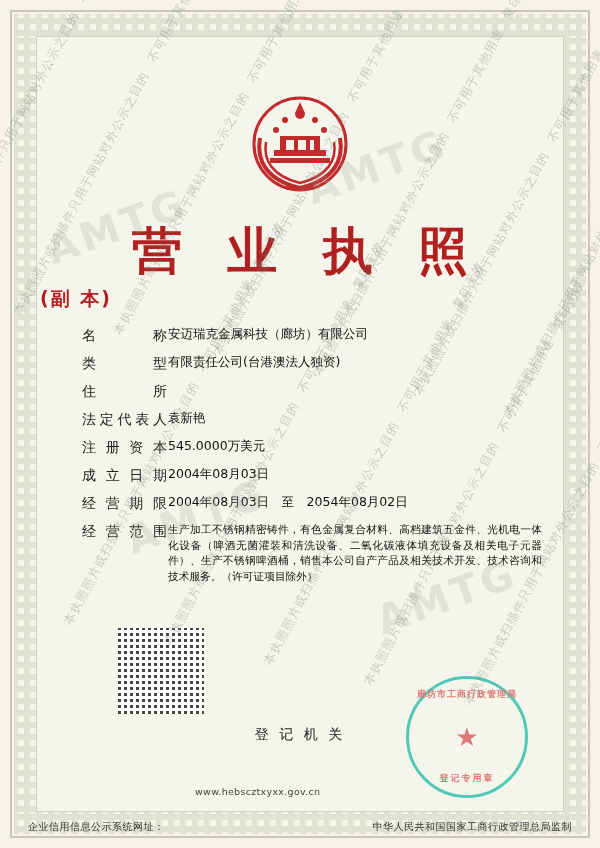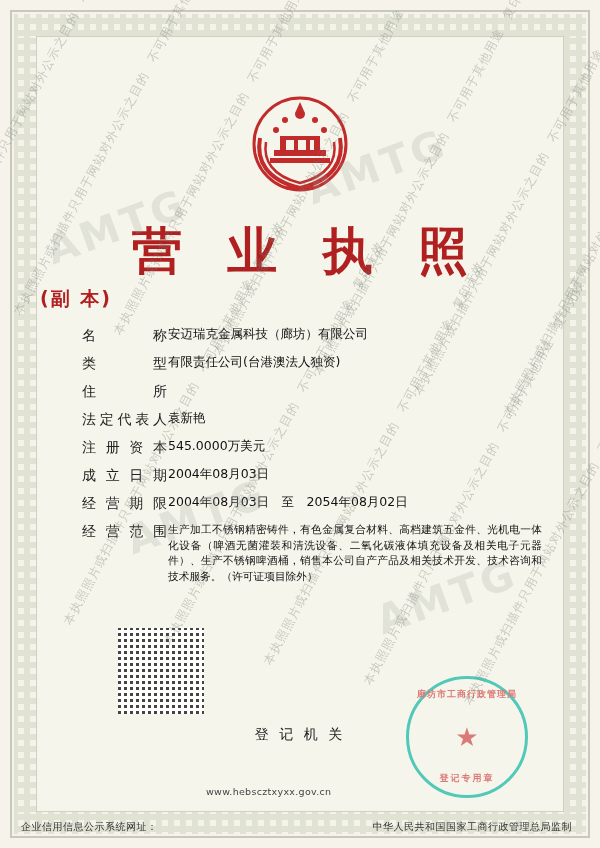--- a/index.html
+++ b/index.html
@@ -152,28 +152,28 @@
     position:absolute;left:0;right:0;bottom:10px;
     text-align:center;font-size:9px;letter-spacing:2px;
     color:#d24a4a;
   }
 
   .date-line{
     position:absolute;right:24px;top:740px;
     font-size:13px;color:#222;letter-spacing:2px;
   }
   .site{
-    position:absolute;left:166px;top:746px;
+    position:absolute;left:155px;top:746px;
     font-size:9.5px;color:#444;
     letter-spacing:.3px;
   }
 
   
   .footer{
-    position:absolute;left:21px;right:28px;bottom:14px;
+    position:absolute;left:28px;right:28px;bottom:14px;
     display:flex;justify-content:space-between;align-items:center;
     font-size:10px;color:#333;
   }
   .footer .left{letter-spacing:.5px;}
   .footer .right{letter-spacing:.5px;margin-left:20px;}
 
   
   .watermarks{
     position:absolute;left:0;top:0;width:600px;height:848px;
     pointer-events:none;

